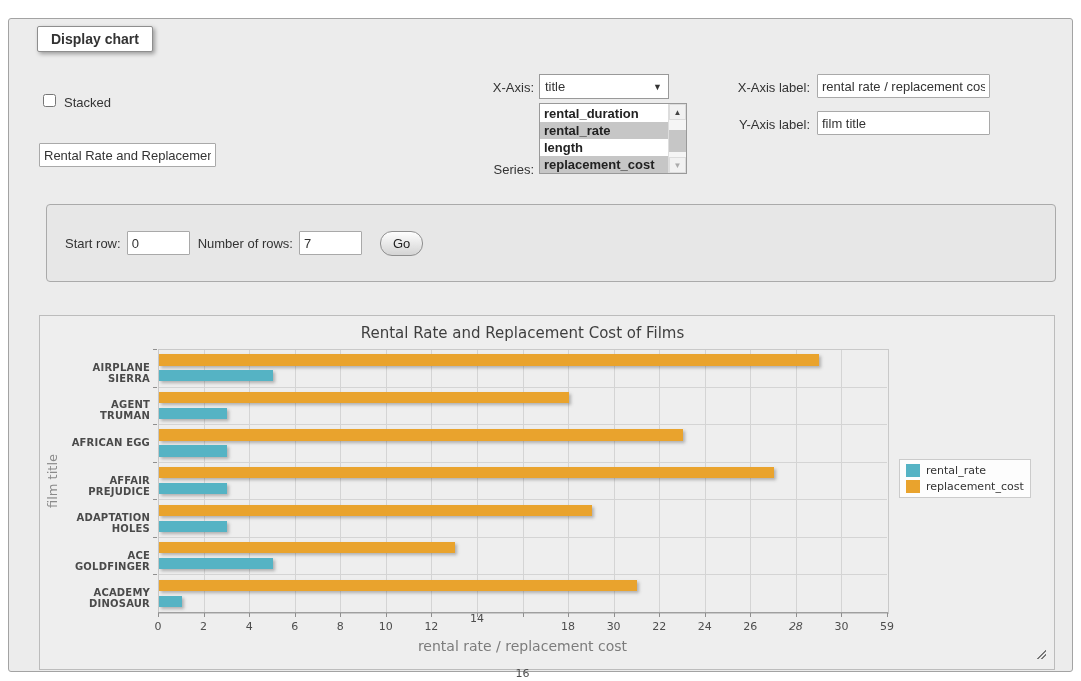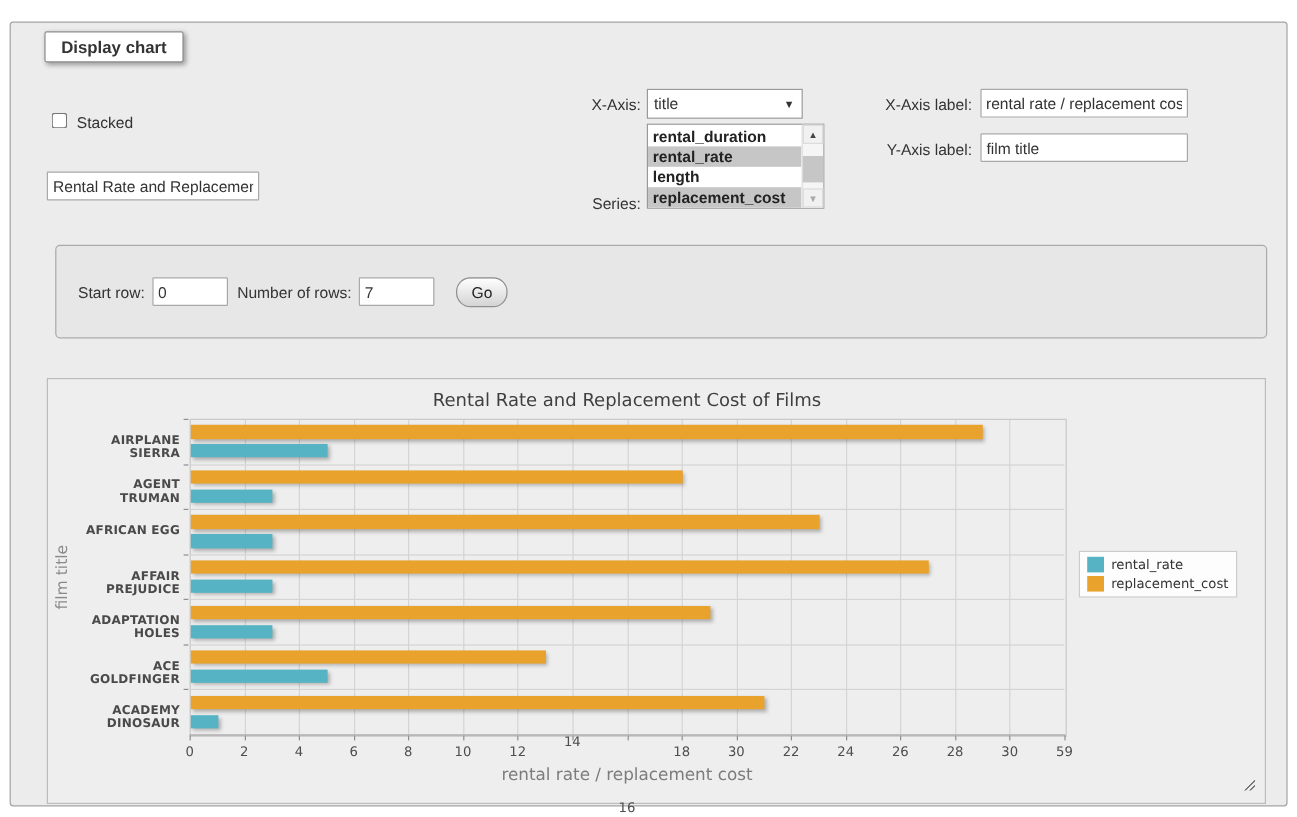--- a/index.html
+++ b/index.html
@@ -161,21 +161,21 @@
         <div class="tick" style="left: 619.188px; top: 297px; width: 1px; height: 4px;"></div>
         <div class="xtick-label" style="left: 619.188px; top: 304px;">22</div>
         <div class="gridline-v" style="left: 664.75px; top: 34px; height: 262px;"></div>
         <div class="tick" style="left: 664.75px; top: 297px; width: 1px; height: 4px;"></div>
         <div class="xtick-label" style="left: 664.75px; top: 304px;">24</div>
         <div class="gridline-v" style="left: 710.312px; top: 34px; height: 262px;"></div>
         <div class="tick" style="left: 710.312px; top: 297px; width: 1px; height: 4px;"></div>
         <div class="xtick-label" style="left: 710.312px; top: 304px;">26</div>
         <div class="gridline-v" style="left: 755.875px; top: 34px; height: 262px;"></div>
         <div class="tick" style="left: 755.875px; top: 297px; width: 1px; height: 4px;"></div>
-        <div class="xtick-label" style="left: 755.875px; top: 304px;">28</div>
+        <div class="xtick-label" style="left: 755.875px; top: 304px; font-style: italic;">28</div>
         <div class="gridline-v" style="left: 801.438px; top: 34px; height: 262px;"></div>
         <div class="tick" style="left: 801.438px; top: 297px; width: 1px; height: 4px;"></div>
         <div class="xtick-label" style="left: 801.438px; top: 304px;">30</div>
         <div class="tick" style="left: 847px; top: 297px; width: 1px; height: 4px;"></div>
         <div class="xtick-label" style="left: 847px; top: 304px;">59</div>
         <div class="tick" style="left: 113px; top: 33px; width: 4px; height: 1px;"></div>
         <div class="cat-label" style="left: 18px; top: 45.7857px; width: 92px;">AIRPLANE SIERRA</div>
         <div class="bar" style="left: 119px; top: 38.26px; width: 660.428px; height: 11.2714px; background: rgb(233, 163, 45);"></div>
         <div class="bar" style="left: 119px; top: 54.2279px; width: 113.678px; height: 11.2714px; background: rgb(85, 179, 196);"></div>
         <div class="sep-h" style="left: 119px; top: 70.5714px; width: 728px;"></div>

